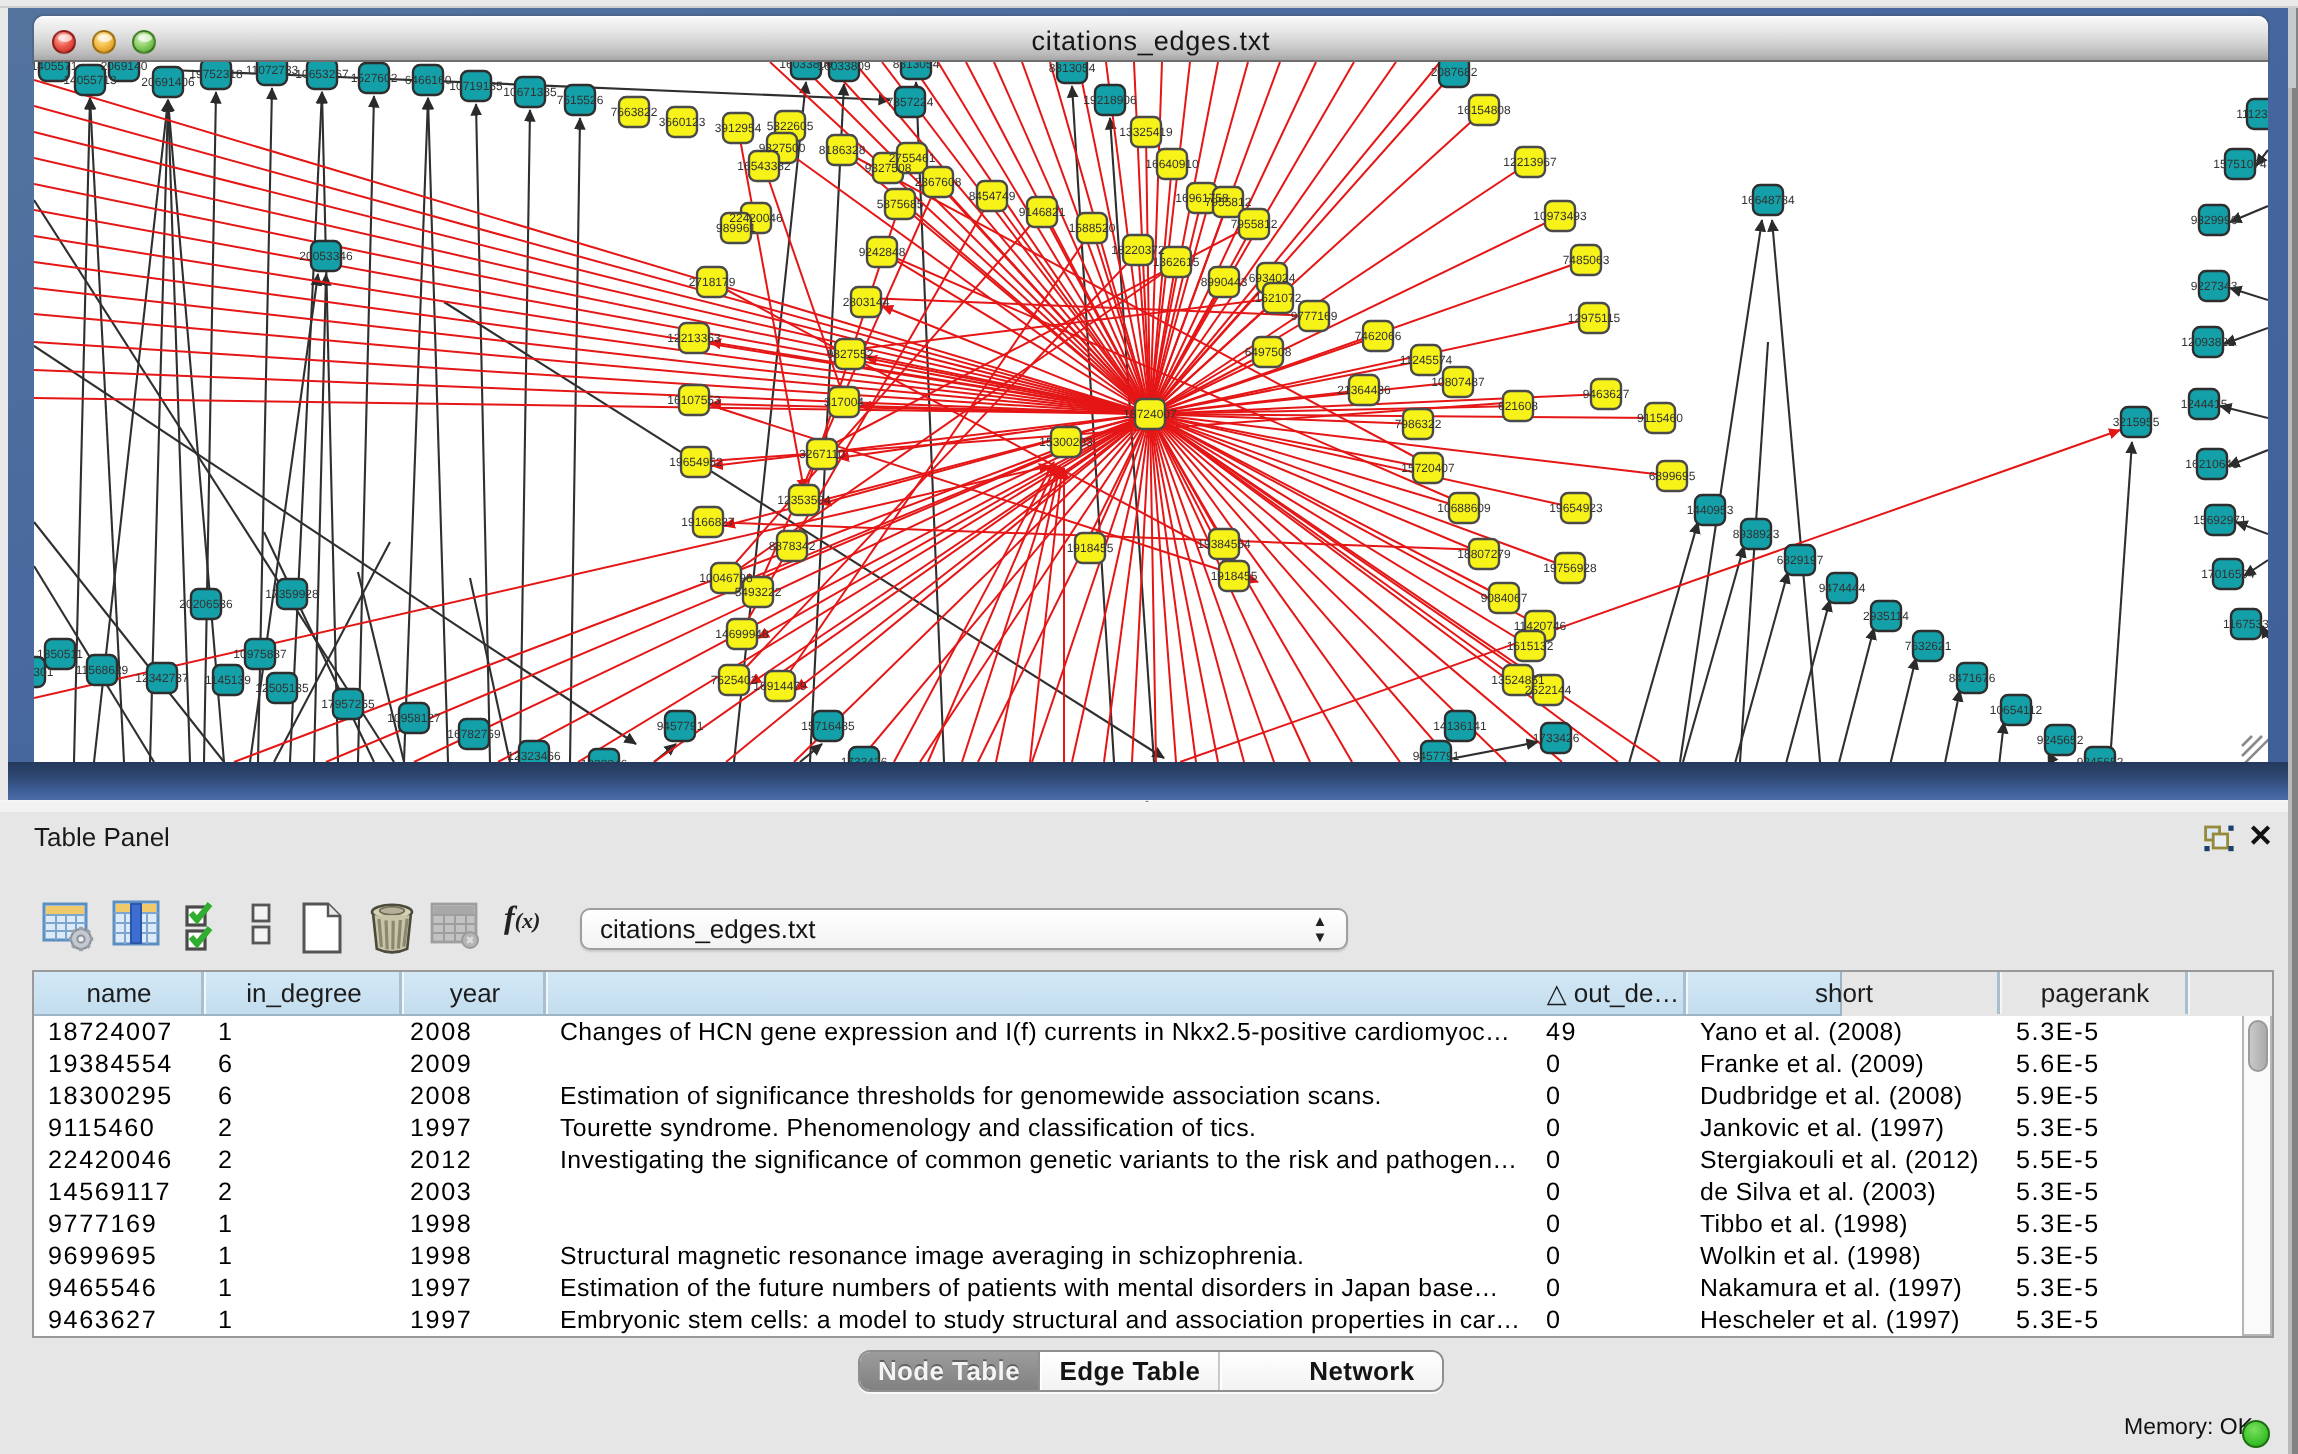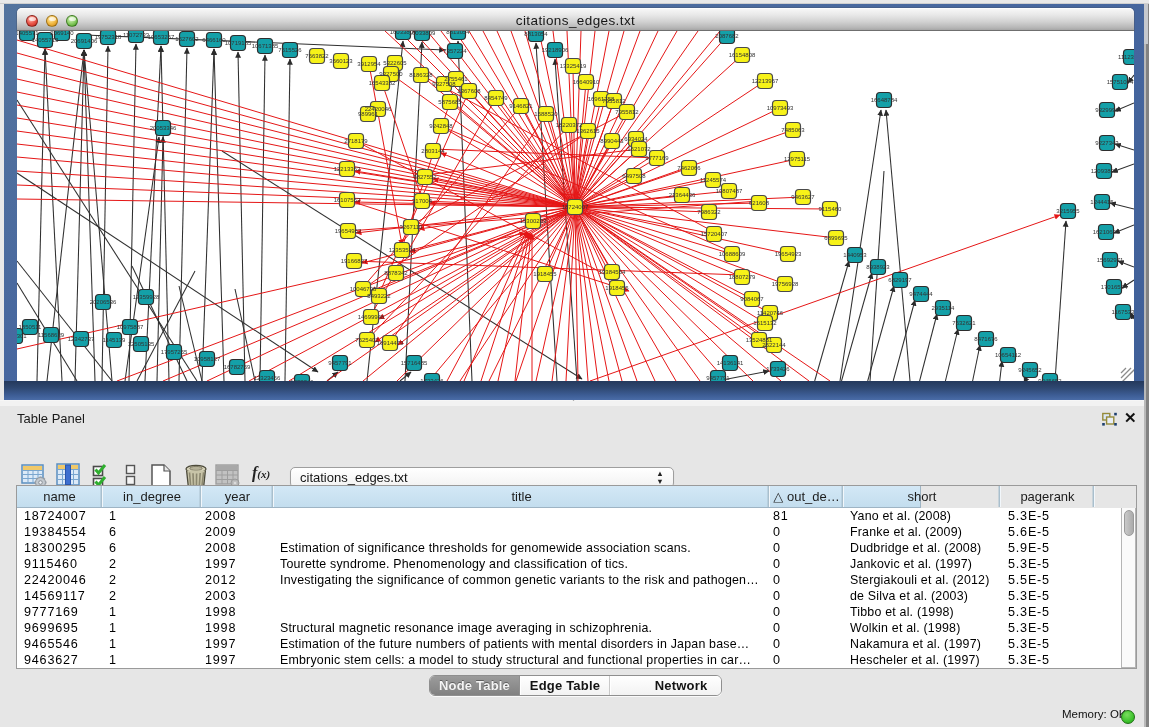--- a/index.html
+++ b/index.html
@@ -37,21 +37,21 @@
 
 #panel { position:absolute; left:0; top:400px; width:1149px; height:327px;
   background:#e6e6e6; border-top:1px solid #f6f6f6; }
 #panel .topsheen { position:absolute; left:0; top:0; width:1149px; height:5px; background:#f2f2f2; }
 #panel .grab { position:absolute; left:566px; top:-1px; width:15px; height:7px; }
 #panel .grab svg { display:block; }
 #panel .ptitle { position:absolute; left:17px; top:10px; font-size:13px; color:#1a1a1a; }
 #pfloat { position:absolute; left:1102px; top:11px; width:15px; height:14px; }
 #pclose { position:absolute; left:1124px; top:8px; font-size:15px; font-weight:bold; color:#111; }
 
-#tbar { position:absolute; left:16px; top:60px; width:1117px; height:34px; }
+#tbar { position:absolute; left:16px; top:47px; width:1117px; height:34px; }
 .ico { position:absolute; top:2px; }
 #combo { position:absolute; left:274px; top:6px; width:384px; height:21px;
   background:linear-gradient(#ffffff,#f2f2f2); border:1px solid #9e9e9e; border-radius:4px;
   font-size:13px; color:#141414; line-height:20px; padding-left:9px;
   box-shadow:0 1px 1px rgba(0,0,0,.12); border-radius:5px; }
 #combo .arr { position:absolute; right:6px; top:0px; width:14px; height:19px; font-size:7.5px;
   color:#222; text-align:center; line-height:8px; padding-top:2px; }
 
 #tbl { position:absolute; left:16px; top:84px; width:1120px; height:583px; }
 #thead { position:absolute; left:0; top:0; width:905px; height:23px;
@@ -683,31 +683,31 @@
 <path d="M18.6 18.6 l2.8 2.8 M21.4 18.6 l-2.8 2.8" stroke="#ddd" stroke-width="1.2"></path>
         </svg>
 <div class="ico" style="left:236px;top:3px;font-family:'Liberation Serif',serif;font-style:italic;font-weight:bold;font-size:16px;color:#222">f<span style="font-size:11px">(x)</span></div>
       <div id="combo">citations_edges.txt<div class="arr">▲<br>▼</div></div>
     </div>
     <div id="tbl">
       <div id="thead">
           <div class="hc" style="left:0px;width:86px">name</div>
 <div class="hc" style="left:86px;width:99px">in_degree</div>
 <div class="hc" style="left:185px;width:72px">year</div>
-<div class="hc" style="left:257px;width:496px">title</div>
 <div class="hc" style="left:753px;width:74px">△ out_de…</div>
 <div class="hc" style="left:827px;width:157px">short</div>
 <div class="hc" style="left:984px;width:94px">pagerank</div>
         </div>
       <div id="tbody">
           <div class="row" style="top:0px">
             <span class="c num" style="left:7px;width:80px">18724007</span>
             <span class="c num" style="left:92px;width:90px">1</span>
             <span class="c num" style="left:188px;width:66px">2008</span>
-            <span class="c num" style="left:756px;width:70px">81</span>
+            <span class="c txt" style="left:263px;width:490px">Changes of HCN gene expression and I(f) currents in Nkx2.5-positive cardiomyoc…</span>
+            <span class="c num" style="left:756px;width:70px">49</span>
             <span class="c txt" style="left:833px;width:150px">Yano et al. (2008)</span>
             <span class="c num" style="left:991px;width:100px">5.3E-5</span>
           </div>
 <div class="row" style="top:16px">
             <span class="c num" style="left:7px;width:80px">19384554</span>
             <span class="c num" style="left:92px;width:90px">6</span>
             <span class="c num" style="left:188px;width:66px">2009</span>
             <span class="c num" style="left:756px;width:70px">0</span>
             <span class="c txt" style="left:833px;width:150px">Franke et al. (2009)</span>
             <span class="c num" style="left:991px;width:100px">5.6E-5</span>
@@ -770,21 +770,21 @@
             <span class="c num" style="left:188px;width:66px">1997</span>
             <span class="c txt" style="left:263px;width:490px">Estimation of the future numbers of patients with mental disorders in Japan base…</span>
             <span class="c num" style="left:756px;width:70px">0</span>
             <span class="c txt" style="left:833px;width:150px">Nakamura et al. (1997)</span>
             <span class="c num" style="left:991px;width:100px">5.3E-5</span>
           </div>
 <div class="row" style="top:144px">
             <span class="c num" style="left:7px;width:80px">9463627</span>
             <span class="c num" style="left:92px;width:90px">1</span>
             <span class="c num" style="left:188px;width:66px">1997</span>
-            <span class="c txt" style="left:263px;width:490px">Embryonic stem cells: a model to study structural and functional properties in car…</span>
+            <span class="c txt" style="left:263px;width:490px">Embryonic stem cells: a model to study structural and association properties in car…</span>
             <span class="c num" style="left:756px;width:70px">0</span>
             <span class="c txt" style="left:833px;width:150px">Hescheler et al. (1997)</span>
             <span class="c num" style="left:991px;width:100px">5.3E-5</span>
           </div>
         </div>
       <div id="vsb">
           <div class="thumb"></div>
         </div>
       <div id="tblborder"></div>
     </div>

